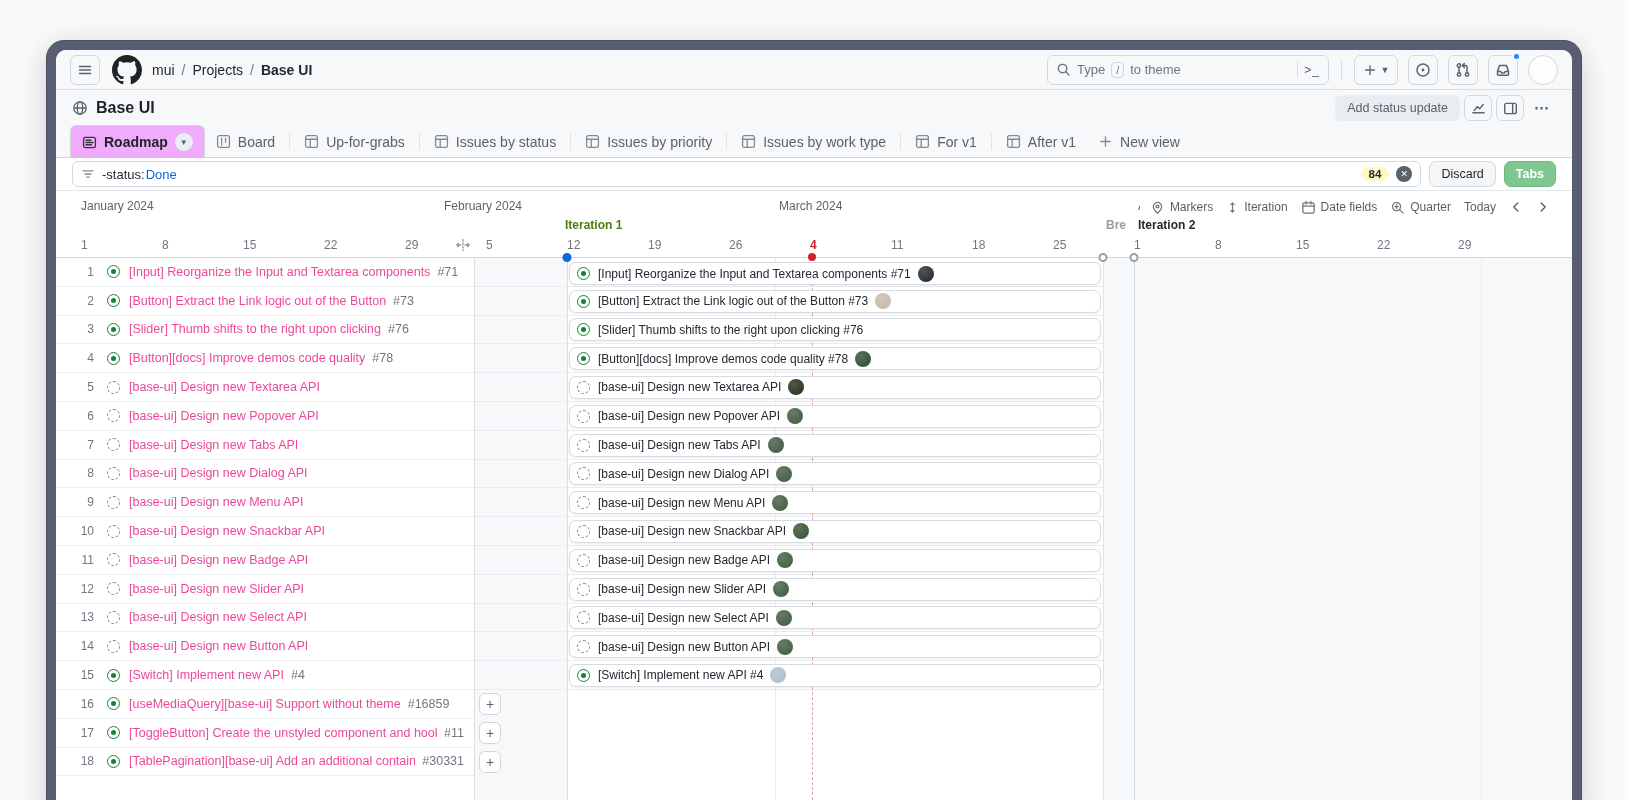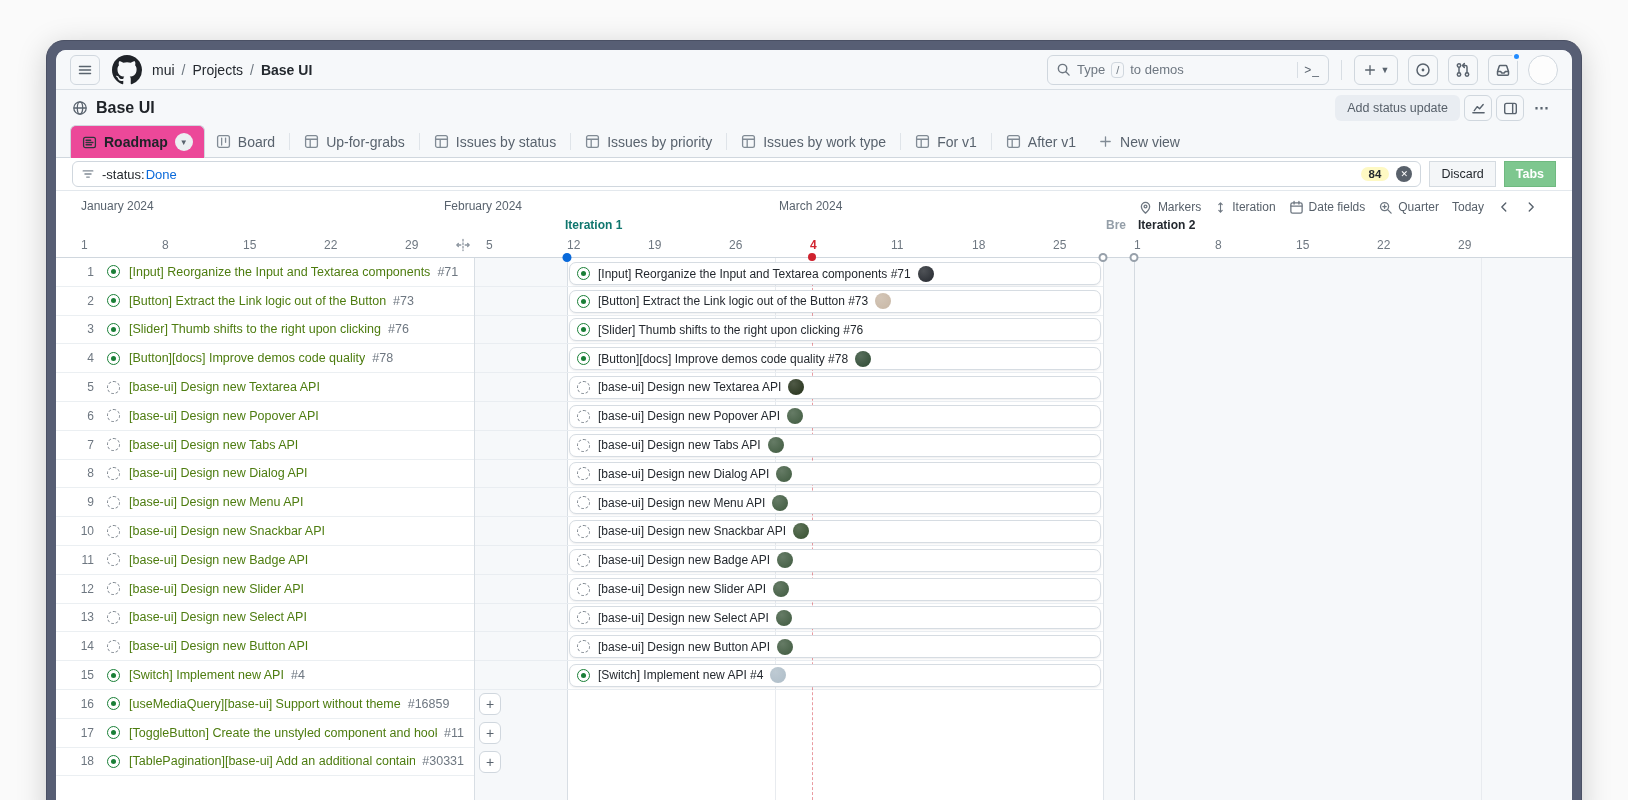--- a/index.html
+++ b/index.html
@@ -48,48 +48,48 @@
   .sq-btn { width:28px; height:26px; display:inline-flex; align-items:center; justify-content:center;
     border:1px solid #d0d7de; border-radius:6px; background:transparent; color:#59636e; cursor:pointer;}
   .kebab { border:none; font-size:15px; font-weight:700; letter-spacing:1px; }
 
   
   .tab-bar { height:32px; flex:none; display:flex; align-items:flex-end; padding:0 14px;
     border-bottom:1px solid #d0d7de; }
   .tab { display:flex; align-items:center; gap:7px; font-size:14px; color:#59636e;
     padding:0 11px; height:31px; cursor:pointer; white-space:nowrap; }
   .tab .t-ic { display:inline-flex; color:#818b95; }
-  .tab.active { background:#ec4899; border:1px solid #d0d7de; border-bottom:none; border-radius:6px 6px 0 0;
+  .tab.active { background:#f0abfc; border:1px solid #d0d7de; border-bottom:none; border-radius:6px 6px 0 0;
     color:#1f2328; font-weight:600; height:33px; margin-bottom:-1px; }
   .tab.active .t-ic { color:#30363d; }
   .caret-pill { width:18px; height:18px; border-radius:50%; background:#eceff2; display:inline-flex;
     align-items:center; justify-content:center; font-size:8px; color:#59636e; }
   .tab-sep { width:1px; height:17px; background:#dfe4e9; margin:0 3px 7px 3px; align-self:flex-end; }
   .tab.newview { color:#59636e; }
 
   
   .filter-row { height:33px; flex:none; background:#fff; display:flex; align-items:center; gap:8px;
     padding:0 16px; border-bottom:1px solid #e3e8ed; }
   .filter-input { flex:1; height:26px; border:1px solid #d0d7de; border-radius:6px; background:#fff;
     display:flex; align-items:center; gap:7px; padding:0 8px; font-size:13px; cursor:text; }
   .f-ic { color:#818b95; display:inline-flex; }
   .f-val { color:#0969da; }
   .f-fill { flex:1; }
   .f-count { background:#fef9c3; border-radius:10px; font-size:11.5px; color:#24292f; padding:1px 8px; font-weight:600;}
   .f-x { width:16px; height:16px; border-radius:50%; background:#59616b; color:#fff; font-size:9px;
     display:inline-flex; align-items:center; justify-content:center; cursor:pointer; }
-  .btn { height:26px; border-radius:0; font-size:12.5px; font-weight:500; padding:0 11px; cursor:pointer; font-family:inherit;}
+  .btn { height:26px; border-radius:7px; font-size:12.5px; font-weight:500; padding:0 11px; cursor:pointer; font-family:inherit;}
   .btn.discard { background:#f4f6f8; border:1px solid #d5dbe1; color:#24292f; }
   .btn.save { background:#7ec78f; border:1px solid #6fb980; color:#fff; font-weight:600; }
 
   
   .roadmap { flex:1; position:relative; background:#fff; overflow:hidden; font-size:12px; }
   .tl-month { position:absolute; top:8px; color:#59636e; white-space:nowrap; }
   .tl-iter { position:absolute; top:27px; font-weight:600; white-space:nowrap; }
-  .tl-iter.current { color:#0f766e; }
+  .tl-iter.current { color:#4d7c0f; }
   .tl-iter.muted { color:#949ea8; overflow:hidden; width:20px; }
   .tl-iter.normal { color:#24292f; }
   .tl-tick { position:absolute; top:47px; color:#6e7781; }
   .tl-tick.today { color:#d1242f; font-weight:600; }
   .drag-handle { position:absolute; top:46px; left:399px; color:#8c959f; cursor:col-resize; }
 
   .rows-area { position:absolute; left:0; right:0; top:66px; bottom:0; background:#f6f8fa;
     border-top:1px solid #d0d7de; }
   .iter-white { position:absolute; top:0; bottom:0; left:511px; width:536px; background:#fff; }
   .vline { position:absolute; top:0; bottom:0; width:1px; }
@@ -99,40 +99,40 @@
   .dot.red  { width:8px; height:8px; background:#cf222e; }
   .dot.ring { width:9px; height:9px; background:#fff; border:2px solid #98a1ab; }
 
   .sep-line { position:absolute; left:419px; width:628px; height:1px; background:#e9edf1; }
 
   .left-list { position:absolute; left:0; top:0; bottom:0; width:419px; background:#fff;
     border-right:1px solid #d8dee4; z-index:5; }
   .lrow { height:28.8px; display:flex; align-items:center; padding:0 10px 0 14px;
     border-bottom:1px solid #ebeff2; font-size:12.5px; cursor:pointer; white-space:nowrap; overflow:hidden;}
   .lrow .rnum { width:24px; text-align:right; color:#6e7781; font-size:12px; margin-right:13px; flex:none;}
-  .lrow .rtitle { color:#4d7c0f; overflow:hidden;text-align:center; }
+  .lrow .rtitle { color:#ec4899; overflow:hidden;text-align:center; }
   .lrow .rissue { color:#6e7781; margin-left:7px; flex:none; }
 
   .st-open { width:13px; height:13px; border:1.5px solid #1a7f37; border-radius:50%;
     position:relative; flex:none; margin-right:9px; }
   .st-open::after { content:""; position:absolute; inset:3px; background:#1a7f37; border-radius:50%; }
   .st-draft { width:13px; height:13px; border:1.5px dashed #7d858e; border-radius:50%;
     flex:none; margin-right:9px; }
   .bar .st-open, .bar .st-draft { margin-right:1px; }
 
   .bar { position:absolute; left:513px; width:532px; height:23px; background:#fff;
     border:1px solid #d6dce2; border-radius:7px; box-shadow:0 1px 2px rgba(31,35,40,.07);
     display:flex; align-items:center; gap:7px; padding:0 7px; white-space:nowrap; overflow:hidden;
     z-index:4; cursor:grab; font-size:12px; color:#24292f; }
   .avatar { width:16px; height:16px; border-radius:50%; flex:none; }
   .addbtn { position:absolute; left:423px; width:22px; height:22px; border:1px solid #d0d7de;
     border-radius:6px; background:#fff; color:#59636e; font-size:14px; line-height:1;
     display:flex; align-items:center; justify-content:center; cursor:pointer; z-index:6; }
 
-  .tl-toolbar { position:absolute; top:5px; right:30px; height:22px; display:flex; align-items:center;
+  .tl-toolbar { position:absolute; top:5px; right:18px; height:22px; display:flex; align-items:center;
     gap:13px; background:#fff; padding:0 4px 0 10px; z-index:8; color:#57606a; font-size:12px; }
   .tool { display:inline-flex; align-items:center; gap:5px; cursor:pointer; white-space:nowrap; }
   .tool .t-ic { display:inline-flex; color:#6e7781; }
   .nav-ch { display:inline-flex; color:#59636e; cursor:pointer; }
   svg { display:block; }
 </style>
 </head>
 <body>
 
 <div class="frame">
@@ -159,21 +159,21 @@
       <div class="spacer"></div>
       <div class="searchbox">
         <span>
             <svg width="15" height="15" viewBox="0 0 16 16" fill="none" stroke="currentColor" stroke-width="1.5">
               <circle cx="7" cy="7" r="4.5"></circle>
               <path d="M10.5 10.5 14 14" stroke-linecap="round"></path>
             </svg>
           </span>
         <span>Type</span>
         <kbd>/</kbd>
-        <span>to demos</span>
+        <span>to theme</span>
         <span class="sb-fill"></span>
         <span class="sb-div"></span>
         <span class="sb-prompt">&gt;_</span>
       </div>
       <div class="hdr-sep"></div>
       <button class="icon-btn plus-btn">
         <svg width="14" height="14" viewBox="0 0 16 16" fill="none" stroke="currentColor" stroke-width="1.5" stroke-linecap="round">
             <path d="M8 3v10M3 8h10"></path>
           </svg>
           <span class="caret">▼</span>

